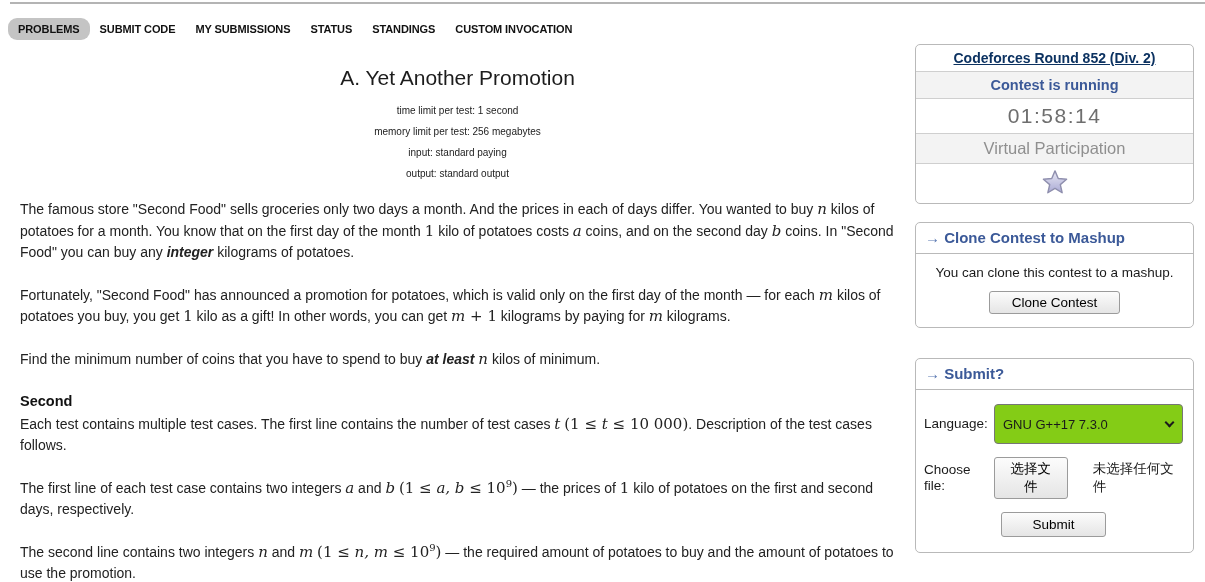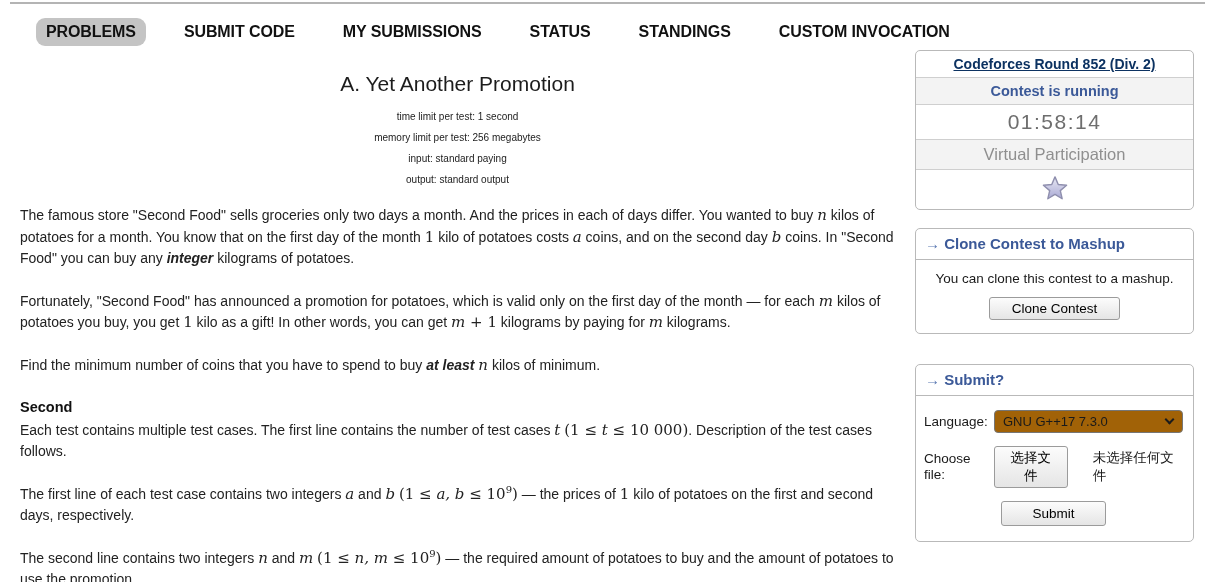--- a/index.html
+++ b/index.html
@@ -7,23 +7,23 @@
   body {
     width: 1205px; height: 582px; overflow: hidden;
     background: #fff; color: #222;
     font-family: "Liberation Sans", sans-serif;
   }
   .top-rule { height: 2px; background: #b4b4b4; margin: 2px 0 0 10px; }
 
   
   .tabs { display: flex; align-items: center; margin: 14px 0 0 8px; }
   .tab {
-    font-size: 16px; font-weight: bold; color: #111;
+    font-size: 11px; font-weight: bold; color: #111;
     text-decoration: none; padding: 5px 10px; white-space: nowrap;
-    letter-spacing: -0.1px; cursor: pointer; margin-left: 28px;
+    letter-spacing: -0.1px; cursor: pointer;
   }
   .tab.active { background: #c4c4c4; border-radius: 9px; }
 
   
   .content-row { display: flex; align-items: flex-start; }
   .main { width: 875px; margin-left: 20px; }
   .sidebar { width: 279px; margin-left: 20px; margin-top: 4px; }
 
   
   .title-block { text-align: center; margin-top: 26px; }
@@ -67,21 +67,21 @@
     padding: 3px 14px; cursor: pointer;
   }
   .btn-clone { padding: 3px 22px; }
   .btn-file { padding: 2px 10px; }
   .btn-submit { padding: 4px 30px; }
 
   .submit-body { padding: 14px 10px 15px 8px; font-size: 13.5px; color: #1a1a1a; }
   .form-row { display: flex; align-items: center; margin-bottom: 13px; }
   .form-row label { width: 70px; flex-shrink: 0; line-height: 16px; }
   .select {
-    flex: 1; height: 23px; background: #a16207;
+    flex: 1; height: 40px; background: #84cc16;
     border: 1px solid #767676; border-radius: 4px;
     display: flex; align-items: center; justify-content: space-between;
     padding: 0 9px 0 8px; font-size: 13px; cursor: pointer;
   }
   .chev {
     display: inline-block; width: 7px; height: 7px;
     border-right: 2px solid #1c1c1c; border-bottom: 2px solid #1c1c1c;
     transform: rotate(45deg); margin-top: -4px;
   }
   .file-ctl { display: flex; align-items: center; gap: 25px; }

